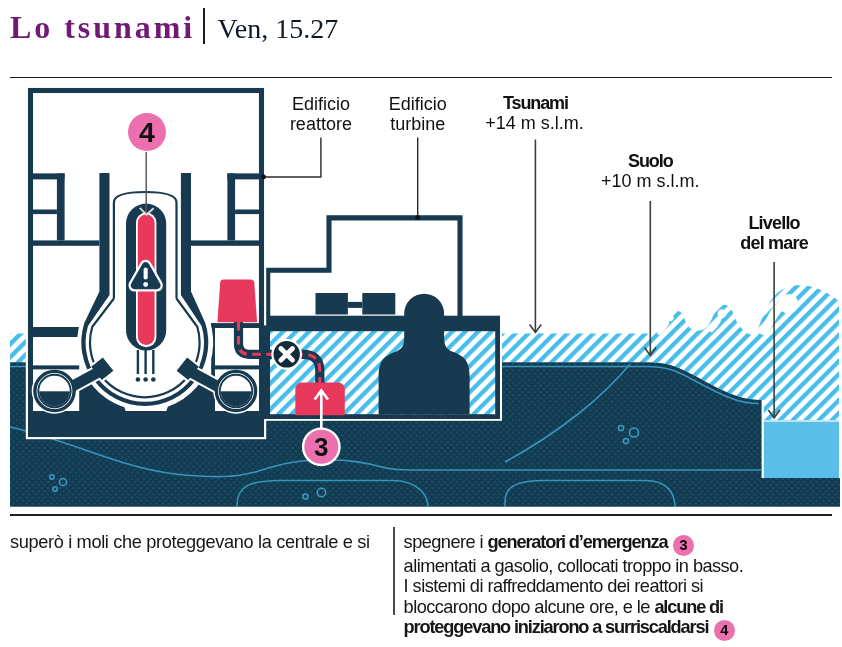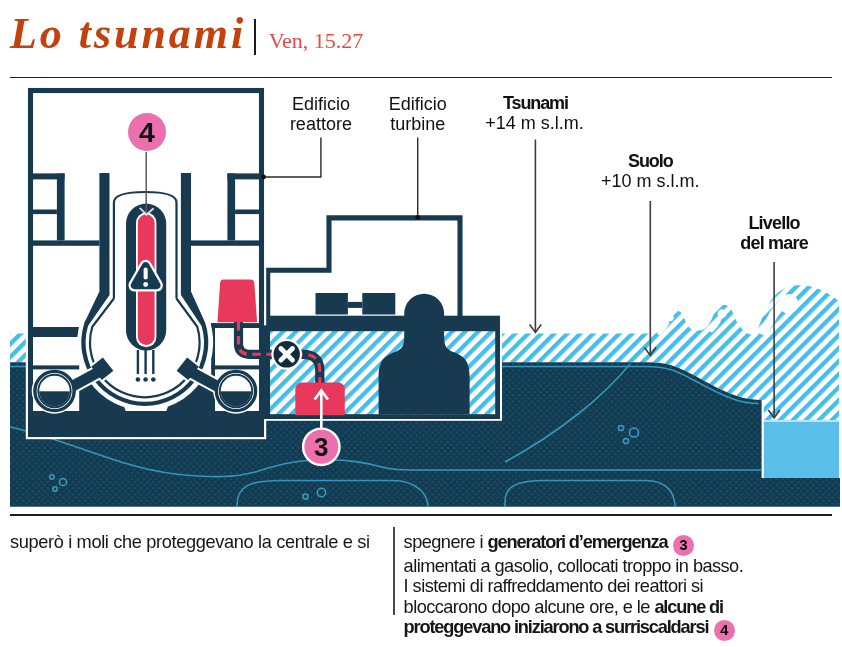--- a/index.html
+++ b/index.html
@@ -1,21 +1,21 @@
 <!DOCTYPE html>
 <html><head>
 <meta charset="utf-8">
 <style>
   html,body{margin:0;padding:0;}
   body{width:842px;height:647px;position:relative;background:#fff;overflow:hidden;
        font-family:"Liberation Sans",sans-serif;}
   #hdr{position:absolute;left:10px;top:8px;font-family:"Liberation Serif",serif;white-space:nowrap;}
-  #hdr .t1{font-weight:bold;font-size:44px;letter-spacing:2.95px;color:#c2410c;font-style:italic;}
+  #hdr .t1{font-weight:bold;font-size:32px;letter-spacing:2.95px;color:#701a75;}
   #hdr .bar{display:inline-block;vertical-align:-6.5px;width:2px;height:36px;background:#1a1a1a;margin:0 12.5px 0 8px;}
-  #hdr .t2{font-size:22px;letter-spacing:0;color:#ef4444;}
+  #hdr .t2{font-size:28px;letter-spacing:0;color:#0f172a;}
   .hr{position:absolute;left:10px;width:822px;height:1.5px;background:#1f1f1f;}
   #svgwrap{position:absolute;left:0;top:0;}
   #foot{position:absolute;left:10px;top:531.7px;width:822px;font-size:18.2px;line-height:20.6px;
         letter-spacing:-0.35px;color:#161616;}
   #colR{letter-spacing:-0.55px;}
   #foot div{white-space:nowrap;}
   #colL{position:absolute;left:0;top:0;width:372px;}
   #colR{position:absolute;left:383px;top:0;width:440px;padding-left:10.6px;}
   #colR b, #colL b{letter-spacing:-1.15px;}
   #divider{position:absolute;left:383px;top:-4.5px;width:1.6px;height:88px;background:#4a4a4a;}

